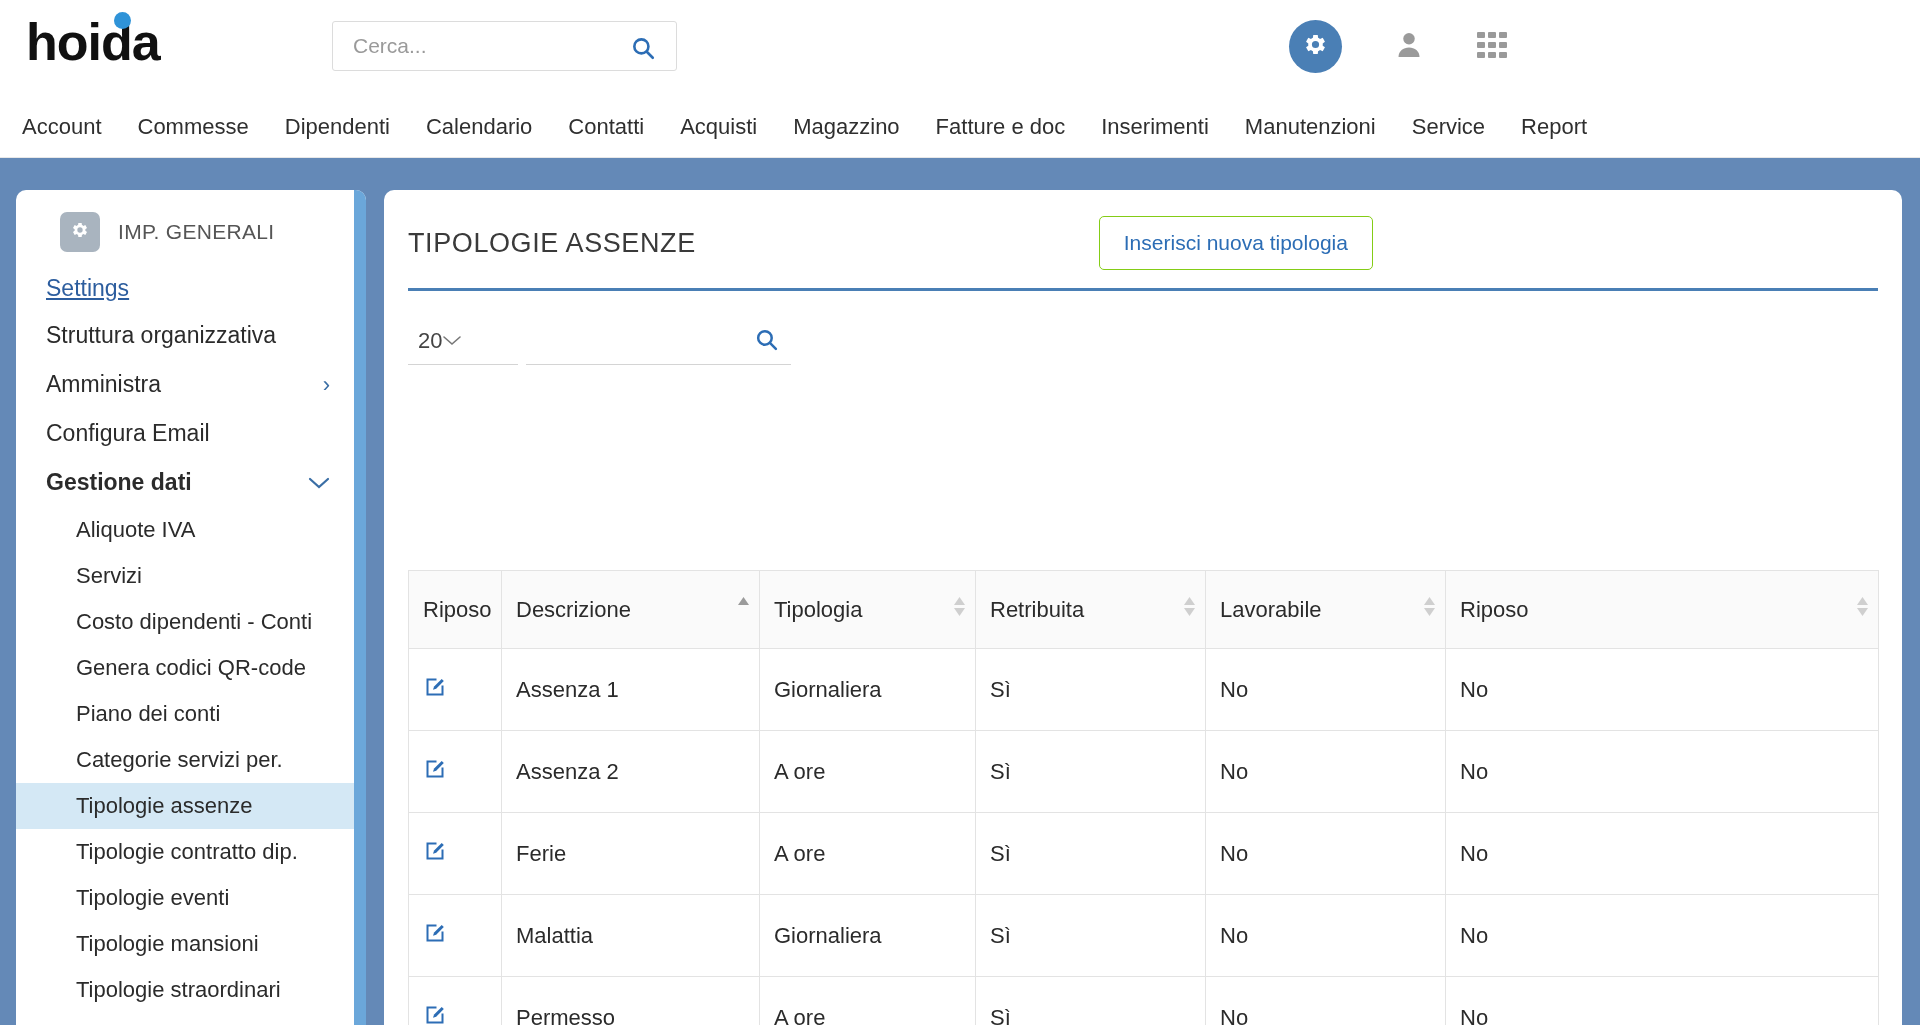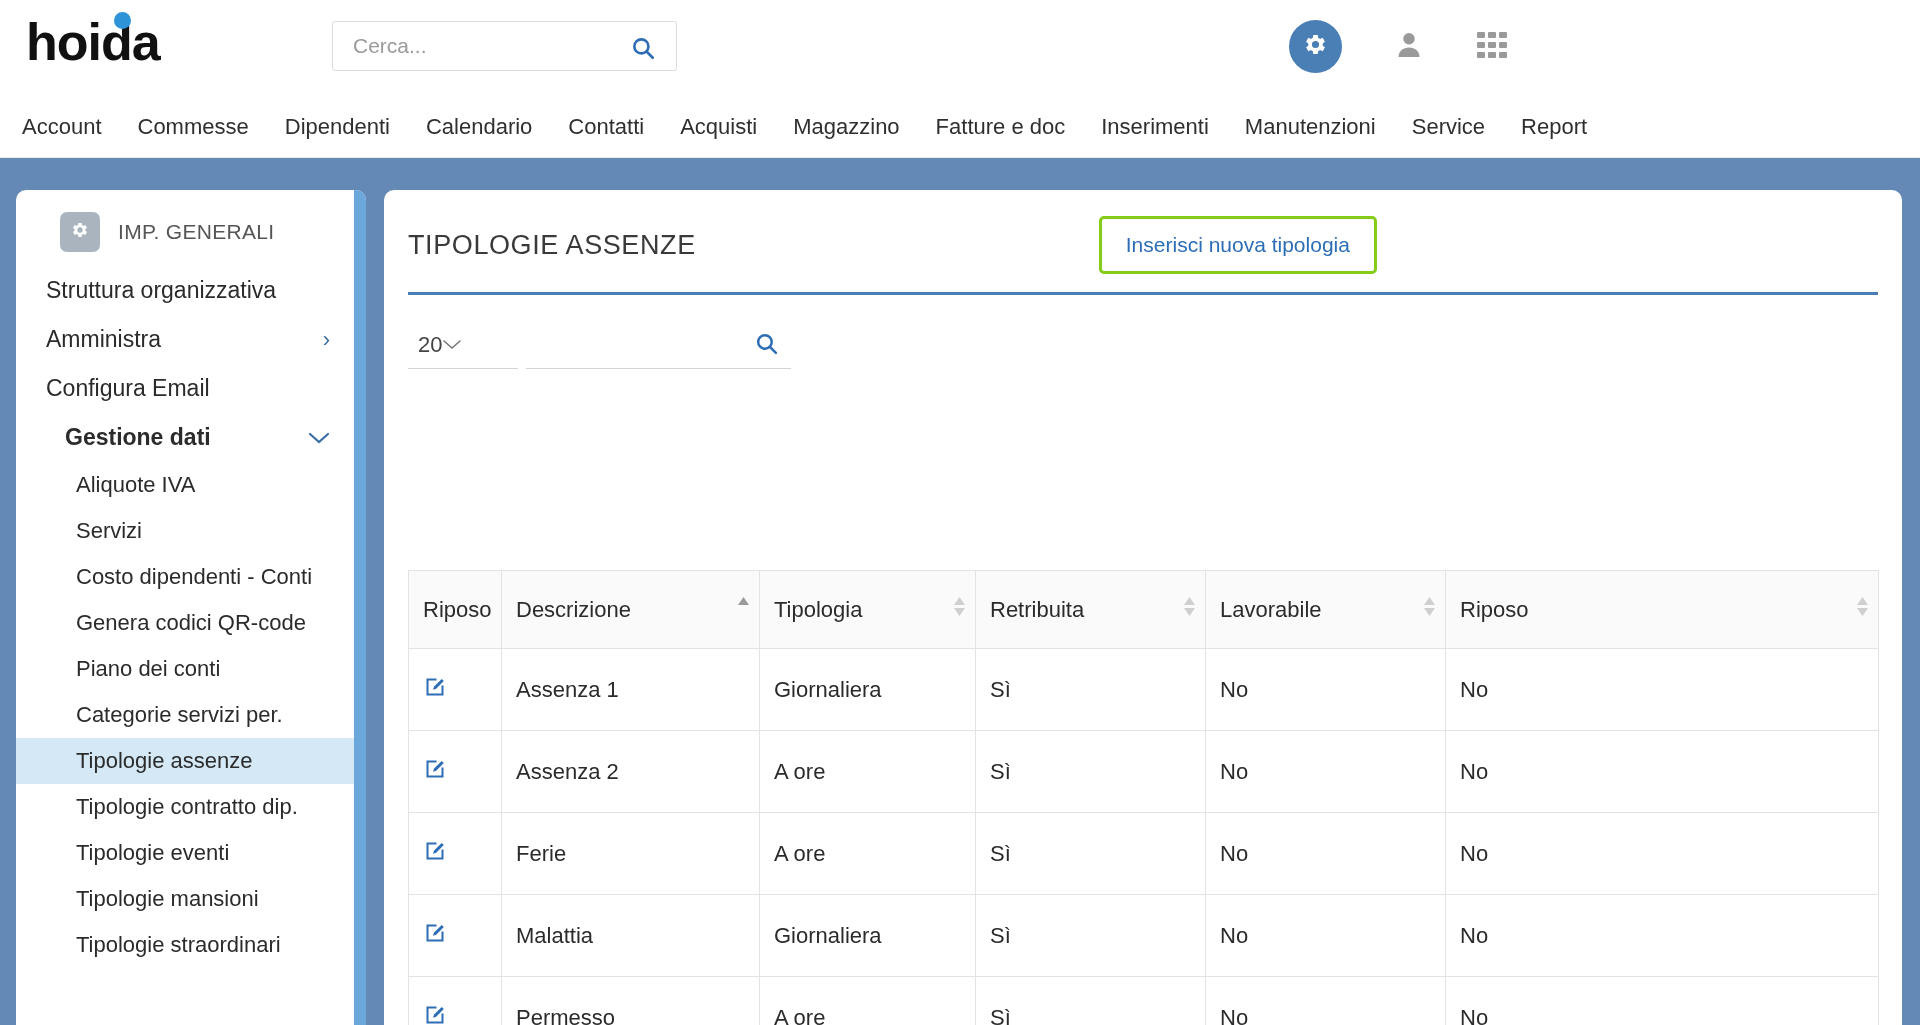--- a/index.html
+++ b/index.html
@@ -104,21 +104,21 @@
     padding: 9px 0 9px 30px;
     font-size: 23px; color: #2c5d9e;
     text-decoration: underline; cursor: pointer;
   }
   .sb-item {
     padding: 11px 24px 11px 30px;
     font-size: 23px; color: #2b2b2b;
     display: flex; align-items: center; justify-content: space-between;
     cursor: pointer;
   }
-  .sb-item.bold { font-weight: bold; margin-left: 19px; }
+  .sb-item.bold { font-weight: bold; }
   .sb-sub {
     padding: 10px 14px 10px 60px;
     font-size: 22px; color: #2b2b2b; cursor: pointer;
   }
   .sb-sub.active { background: #d4e8f5; }
   .chev { color: #3a6ea5; font-size: 22px; line-height: 1; }
 
   
   .main {
     position: absolute; top: 190px; left: 384px;
@@ -130,21 +130,21 @@
   .main-head {
     position: relative;
     margin: 0 24px;
     padding: 26px 0 18px 0;
     border-bottom: 3px solid #4a7fb5;
     display: flex; align-items: center;
   }
   .page-title { font-size: 27px; color: #3a3a3a; letter-spacing: .6px; }
   .newbtn {
     margin-left: 403px;
-    border: 3px solid #84cc16; border-radius: 5px;
+    border: 1px solid #84cc16; border-radius: 5px;
     background: #fff; color: #2c6db5;
     font-family: "Liberation Sans", sans-serif;
     font-size: 21px; padding: 14px 24px; cursor: pointer;
     white-space: nowrap;
   }
 
   .filters {
     display: flex; align-items: flex-end;
     margin: 32px 0 0 24px; gap: 8px;
   }
@@ -274,20 +274,21 @@
       <div class="sb-gearbox">
         <span>
           <svg width="20" height="20" viewBox="0 0 24 24" fill="#ffffff">
             <path d="M19.4 13a7.6 7.6 0 0 0 0-2l2-1.5-2-3.4-2.4 1a7.5 7.5 0 0 0-1.7-1L15 3.5h-4l-.3 2.6a7.5 7.5 0 0 0-1.7 1l-2.4-1-2 3.4 2 1.5a7.6 7.6 0 0 0 0 2l-2 1.5 2 3.4 2.4-1c.5.4 1.1.8 1.7 1l.3 2.6h4l.3-2.6c.6-.2 1.2-.6 1.7-1l2.4 1 2-3.4-2-1.5zM13 15.2A3.2 3.2 0 1 1 13 8.8a3.2 3.2 0 0 1 0 6.4z" transform="translate(-1,0)"></path>
           </svg>
         </span>
       </div>
       <span class="sb-title">IMP. GENERALI</span>
     </div>
 
+    <div class="sb-link">Settings</div>
 
     <div class="sb-item">
       <span>Struttura organizzativa</span>
       <span class="chev"></span>
     </div>
     <div class="sb-item">
       <span>Amministra</span>
       <span class="chev">›</span>
     </div>
     <div class="sb-item">

